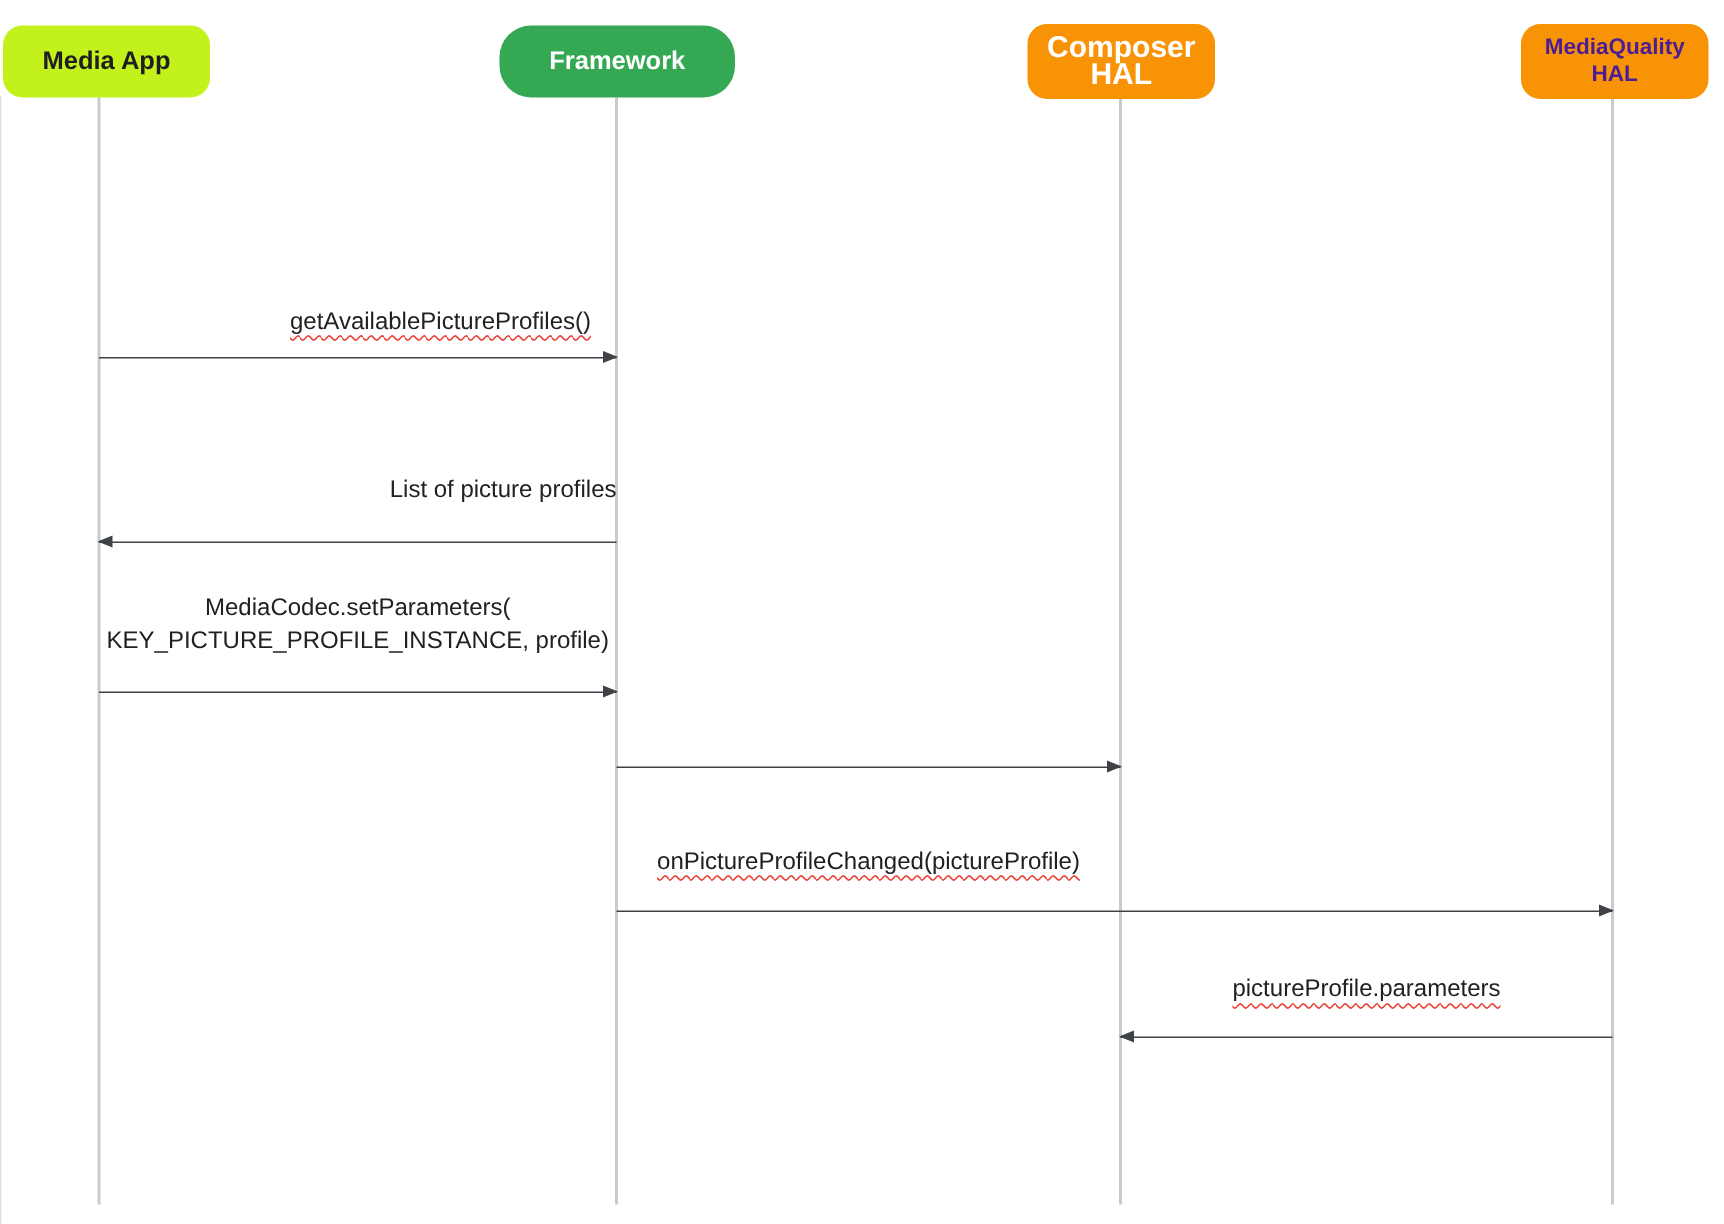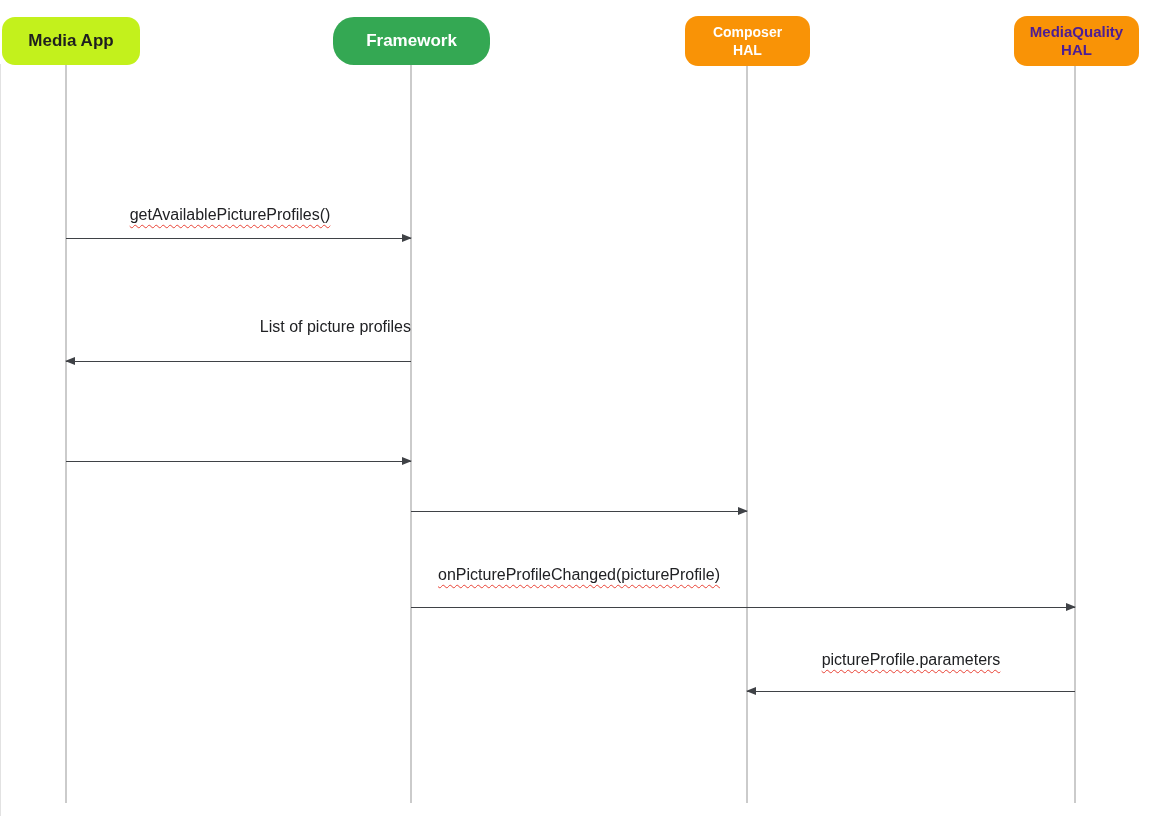--- a/index.html
+++ b/index.html
@@ -37,21 +37,21 @@
     flex-direction: column;
     align-items: center;
     justify-content: center;
     font-weight: bold;
     border-radius: 13px;
     text-align: center;
     z-index: 3;
   }
   .actor.a-media     { left: 2px;    top: 17px; width: 138px; height: 48px; font-size: 17px; color: #1f1f1f; }
   .actor.a-framework { left: 333px;  top: 17px; width: 157px; height: 48px; font-size: 17px; color: #ffffff; border-radius: 21px; }
-  .actor.a-composer  { left: 685px;  top: 16px; width: 125px; height: 50px; font-size: 14px; line-height: 18px; color: #ffffff; }
+  .actor.a-composer  { left: 685px;  top: 16px; width: 125px; height: 50px; font-size: 20px; line-height: 18px; color: #ffffff; }
   .actor.a-mediaq    { left: 1014px; top: 16px; width: 125px; height: 50px; font-size: 15px; line-height: 18px; color: #4c1d95; }
 
   .msg {
     position: absolute;
     height: 2px;
     z-index: 2;
   }
   .msg .line {
     position: absolute;
     left: 0; right: 0; top: 0;
@@ -75,21 +75,21 @@
   .msg.m6 { left: 747px; top: 691px; width: 328px; }
 
   .msg-label {
     position: absolute;
     text-align: center;
     font-size: 16px;
     color: #202124;
     white-space: nowrap;
     z-index: 2;
   }
-  .msg-label.t1 { left: 66px;  width: 328px; top: 206px; }
+  .msg-label.t1 { left: 66px;  width: 328px; top: 206px; text-align: right; }
   .msg-label.t2 { left: 66px;  width: 345px; top: 318px; text-align: right; }
   .msg-label.t3 { left: 16px;  width: 445px; top: 395px; line-height: 22px; }
   .msg-label.t4 { left: 411px; width: 336px; top: 472px; }
   .msg-label.t5 { left: 411px; width: 336px; top: 566px; }
   .msg-label.t6 { left: 747px; width: 328px; top: 651px; }
 
   .squiggle {
     text-decoration-line: underline;
     text-decoration-style: wavy;
     text-decoration-color: #e94235;
@@ -123,20 +123,24 @@
     <span>MediaQuality</span>
     <span>HAL</span>
   </div>
 
   <div class="msg-label t1">
     <span class="squiggle">getAvailablePictureProfiles()</span>
   </div>
   <div class="msg-label t2">
     <span>List of picture profiles</span>
   </div>
+  <div class="msg-label t3">
+    <span>MediaCodec.setParameters(</span><br>
+    <span>KEY_PICTURE_PROFILE_INSTANCE, profile)</span>
+  </div>
   <div class="msg-label t5">
     <span class="squiggle">onPictureProfileChanged(pictureProfile)</span>
   </div>
   <div class="msg-label t6">
     <span class="squiggle">pictureProfile.parameters</span>
   </div>
 
   <div class="msg m1">
     <div class="line"></div>
     <div class="head right"></div>

